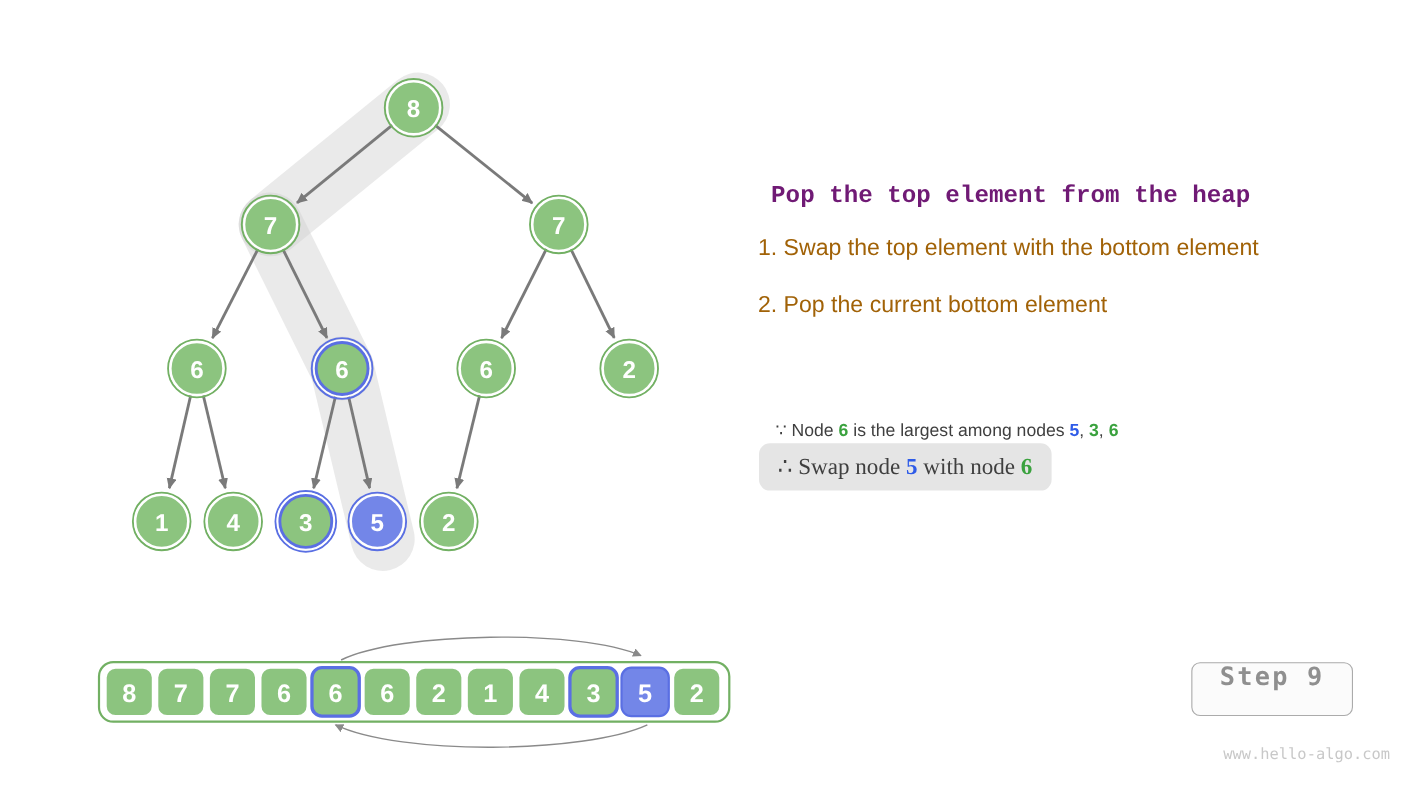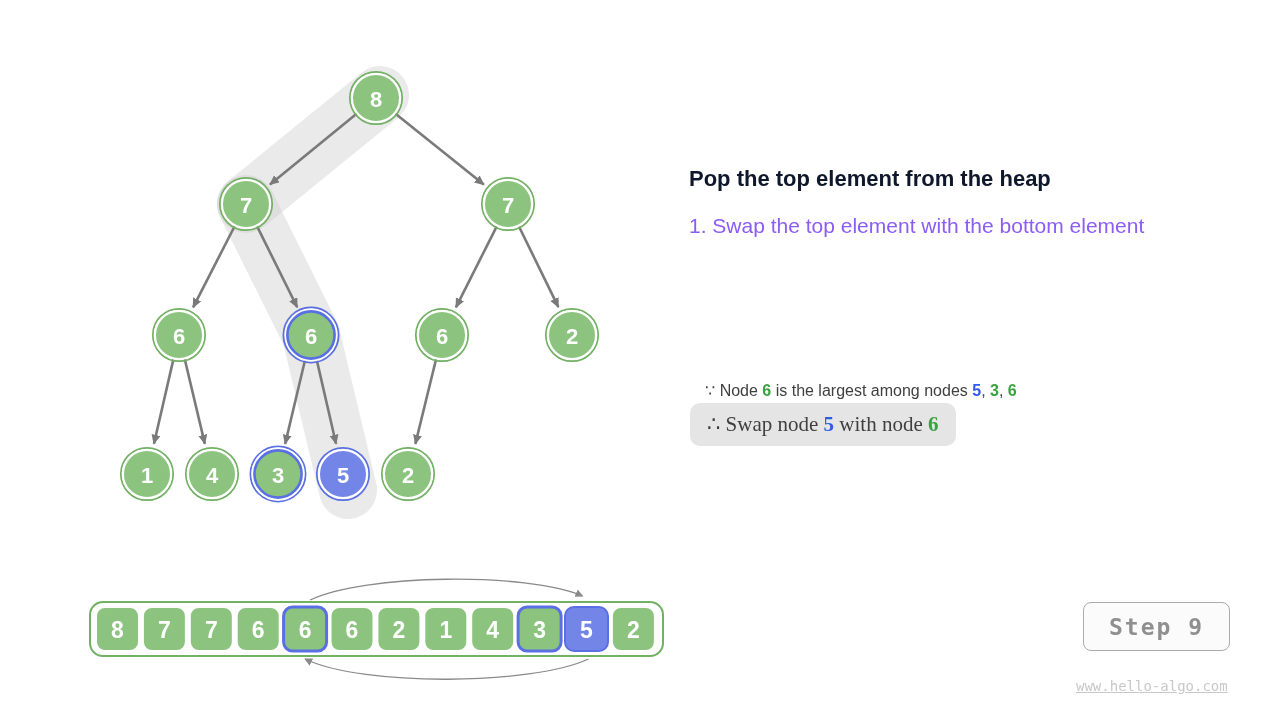--- a/index.html
+++ b/index.html
@@ -1,33 +1,33 @@
 <!DOCTYPE html>
 <html><head>
 <meta charset="utf-8">
 <style>
   html,body{margin:0;padding:0;background:#ffffff;}
   .canvas{position:relative;width:1280px;height:720px;background:#ffffff;overflow:hidden;
           font-family:"Liberation Sans",sans-serif;}
   svg{position:absolute;left:0;top:0;}
   .panel{position:absolute;left:689px;top:0;width:560px;}
-  .panel-title{position:absolute;left:0;top:166px;font-size:22px;font-weight:bold;color:#0f172a;white-space:nowrap;}
+  .panel-title{position:absolute;left:12px;top:166px;font-size:22px;font-weight:bold;color:#701a75;white-space:nowrap;font-family:Liberation Mono, monospace;}
   .panel-items{position:absolute;left:0;top:214px;}
-  .panel-item{font-size:21px;color:#8b5cf6;height:24px;margin-bottom:28px;white-space:nowrap;}
+  .panel-item{font-size:21px;color:#a16207;height:24px;margin-bottom:28px;white-space:nowrap;}
   .panel-because{position:absolute;left:16px;top:381px;font-size:16px;color:#3f3f3f;white-space:nowrap;}
   .panel-therefore{position:absolute;left:1px;top:403px;font-size:21px;color:#3f3f3f;
                    background:#e5e5e5;border-radius:10px;padding:9px 17px;white-space:nowrap;display:inline-block;font-family:Liberation Serif, serif;}
   .numseg{font-weight:bold;}
   .step-btn{position:absolute;left:1083px;top:602px;width:145px;height:47px;
             border:1.5px solid #ababab;border-radius:8px;background:#fbfbfb;
-            display:flex;align-items:center;justify-content:center;
+            display:flex;align-items:flex-start;justify-content:center;
             font-family:"DejaVu Sans Mono",monospace;font-size:23px;font-weight:bold;
             color:#8f8f8f;letter-spacing:2px;}
-  .watermark{position:absolute;left:1076px;top:678px;font-family:"DejaVu Sans Mono",monospace;
-             font-size:14px;color:#c8c8c8;white-space:nowrap;text-decoration:underline;}
+  .watermark{position:absolute;left:1112px;top:678px;font-family:"DejaVu Sans Mono",monospace;
+             font-size:14px;color:#c8c8c8;white-space:nowrap;}
 </style>
 </head>
 <body>
 
 <div class="canvas">
   <svg id="scene" width="1280" height="720" viewBox="0 0 1280 720">
       <defs>
         <marker id="arrow" markerWidth="12" markerHeight="10" refX="9" refY="4.5" orient="auto" markerUnits="userSpaceOnUse">
           <path d="M0,0 L10,4.5 L0,9 z" fill="#7a7a7a"></path>
         </marker>
@@ -161,20 +161,21 @@
         <text x="633.4" y="630" fill="#ffffff" font-size="23" font-weight="bold" text-anchor="middle" dominant-baseline="central" font-family="&quot;Liberation Sans&quot;,sans-serif">2</text>
       </g>
       <path d="M 310.1 600 C 363.1 574, 527.5 572, 582.5 596" fill="none" stroke="#8a8a8a" stroke-width="1.3" marker-end="url(#arrow-small)"></path>
       <path d="M 588.5 659 C 532.5 685, 363.1 687, 305.1 659" fill="none" stroke="#8a8a8a" stroke-width="1.3" marker-end="url(#arrow-small)"></path>
     </svg>
 
   <div class="panel">
     <div class="panel-title">Pop the top element from the heap</div>
     <div class="panel-items" id="panel-items">
         <div class="panel-item">1. Swap the top element with the bottom element</div>
+        <div class="panel-item">2. Pop the current bottom element</div>
       </div>
     <div class="panel-because" id="because-line"><span>∵ Node </span><span class="numseg" style="color: rgb(58, 162, 62);">6</span><span> is the largest among nodes </span><span class="numseg" style="color: rgb(46, 91, 232);">5</span><span>, </span><span class="numseg" style="color: rgb(58, 162, 62);">3</span><span>, </span><span class="numseg" style="color: rgb(58, 162, 62);">6</span></div>
     <div class="panel-therefore" id="therefore-line" style="background: rgb(229, 229, 229);"><span>∴ Swap node </span><span class="numseg" style="color: rgb(46, 91, 232);">5</span><span> with node </span><span class="numseg" style="color: rgb(58, 162, 62);">6</span></div>
   </div>
 
   <div class="step-btn">
     <span>Step 9</span>
   </div>
 
   <div class="watermark">www.hello-algo.com</div>

